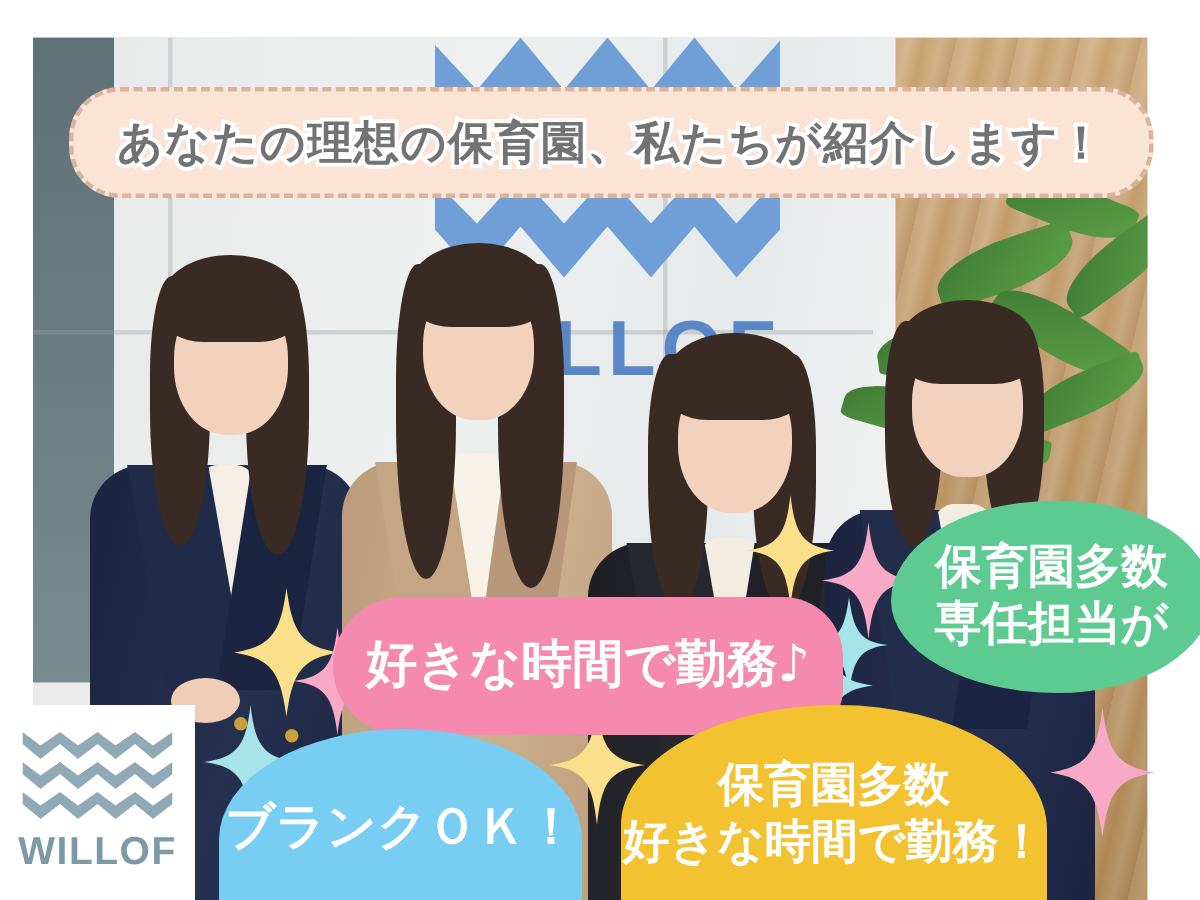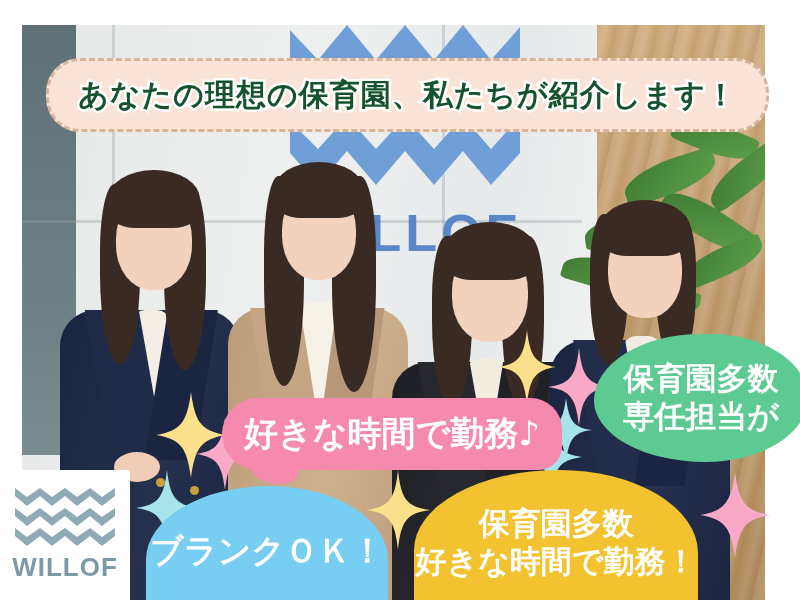--- a/index.html
+++ b/index.html
@@ -41,32 +41,32 @@
   .blouse{position:absolute;border-radius:40% 40% 0 0;}
   .jacket{position:absolute;border-radius:36px 36px 0 0;}
   .lapelL,.lapelR{position:absolute;}
   .btn{position:absolute;width:9px;height:9px;border-radius:50%;background:#c8a13c;}
   .hand{position:absolute;border-radius:50%;background:#f0cdb6;}
 
   
   #banner{position:absolute;left:46px;top:58px;width:717px;height:68px;
           background:#fbe3d5;border:3px dashed #d9b49c;border-radius:34px;
           display:flex;align-items:center;justify-content:center;}
-  #banner .txt{font-size:30px;font-weight:700;color:#14532d;letter-spacing:1px;white-space:nowrap;
+  #banner .txt{font-size:30px;font-weight:700;color:#737373;letter-spacing:1px;white-space:nowrap;
           -webkit-text-stroke:5px #ffffff;paint-order:stroke fill;
           font-family:"DejaVu Sans","Liberation Sans",sans-serif;}
 
   
   .bubble{position:absolute;display:flex;align-items:center;justify-content:center;
           color:#ffffff;font-weight:700;text-align:center;line-height:1.22;
           font-family:"DejaVu Sans","Liberation Sans",sans-serif;}
 
   #bub-green{left:594px;top:334px;width:214px;height:128px;background:#5dcb91;
              border-radius:50% 46% 48% 52%/52% 50% 50% 48%;font-size:31px;}
-  #bub-pink{left:222px;top:398px;width:340px;height:72px;background:#f589ae;
+  #bub-pink{left:222px;top:398px;width:340px;height:92px;background:#f589ae;
             border-radius:46px 40px 30px 46px;font-size:34px;}
   #bub-pink:after{content:"";position:absolute;left:30px;bottom:-14px;width:46px;height:26px;
             background:#f589ae;border-radius:0 0 40% 60%;}
   #bub-blue{left:146px;top:486px;width:242px;height:130px;background:#77cdf2;
             border-radius:54% 52% 12% 12%/60% 60% 14% 14%;font-size:33px;}
   #bub-yellow{left:414px;top:470px;width:284px;height:146px;background:#f2c230;
             border-radius:52% 50% 14% 14%/56% 58% 12% 12%;font-size:31px;}
 
   
   .spark{position:absolute;}

